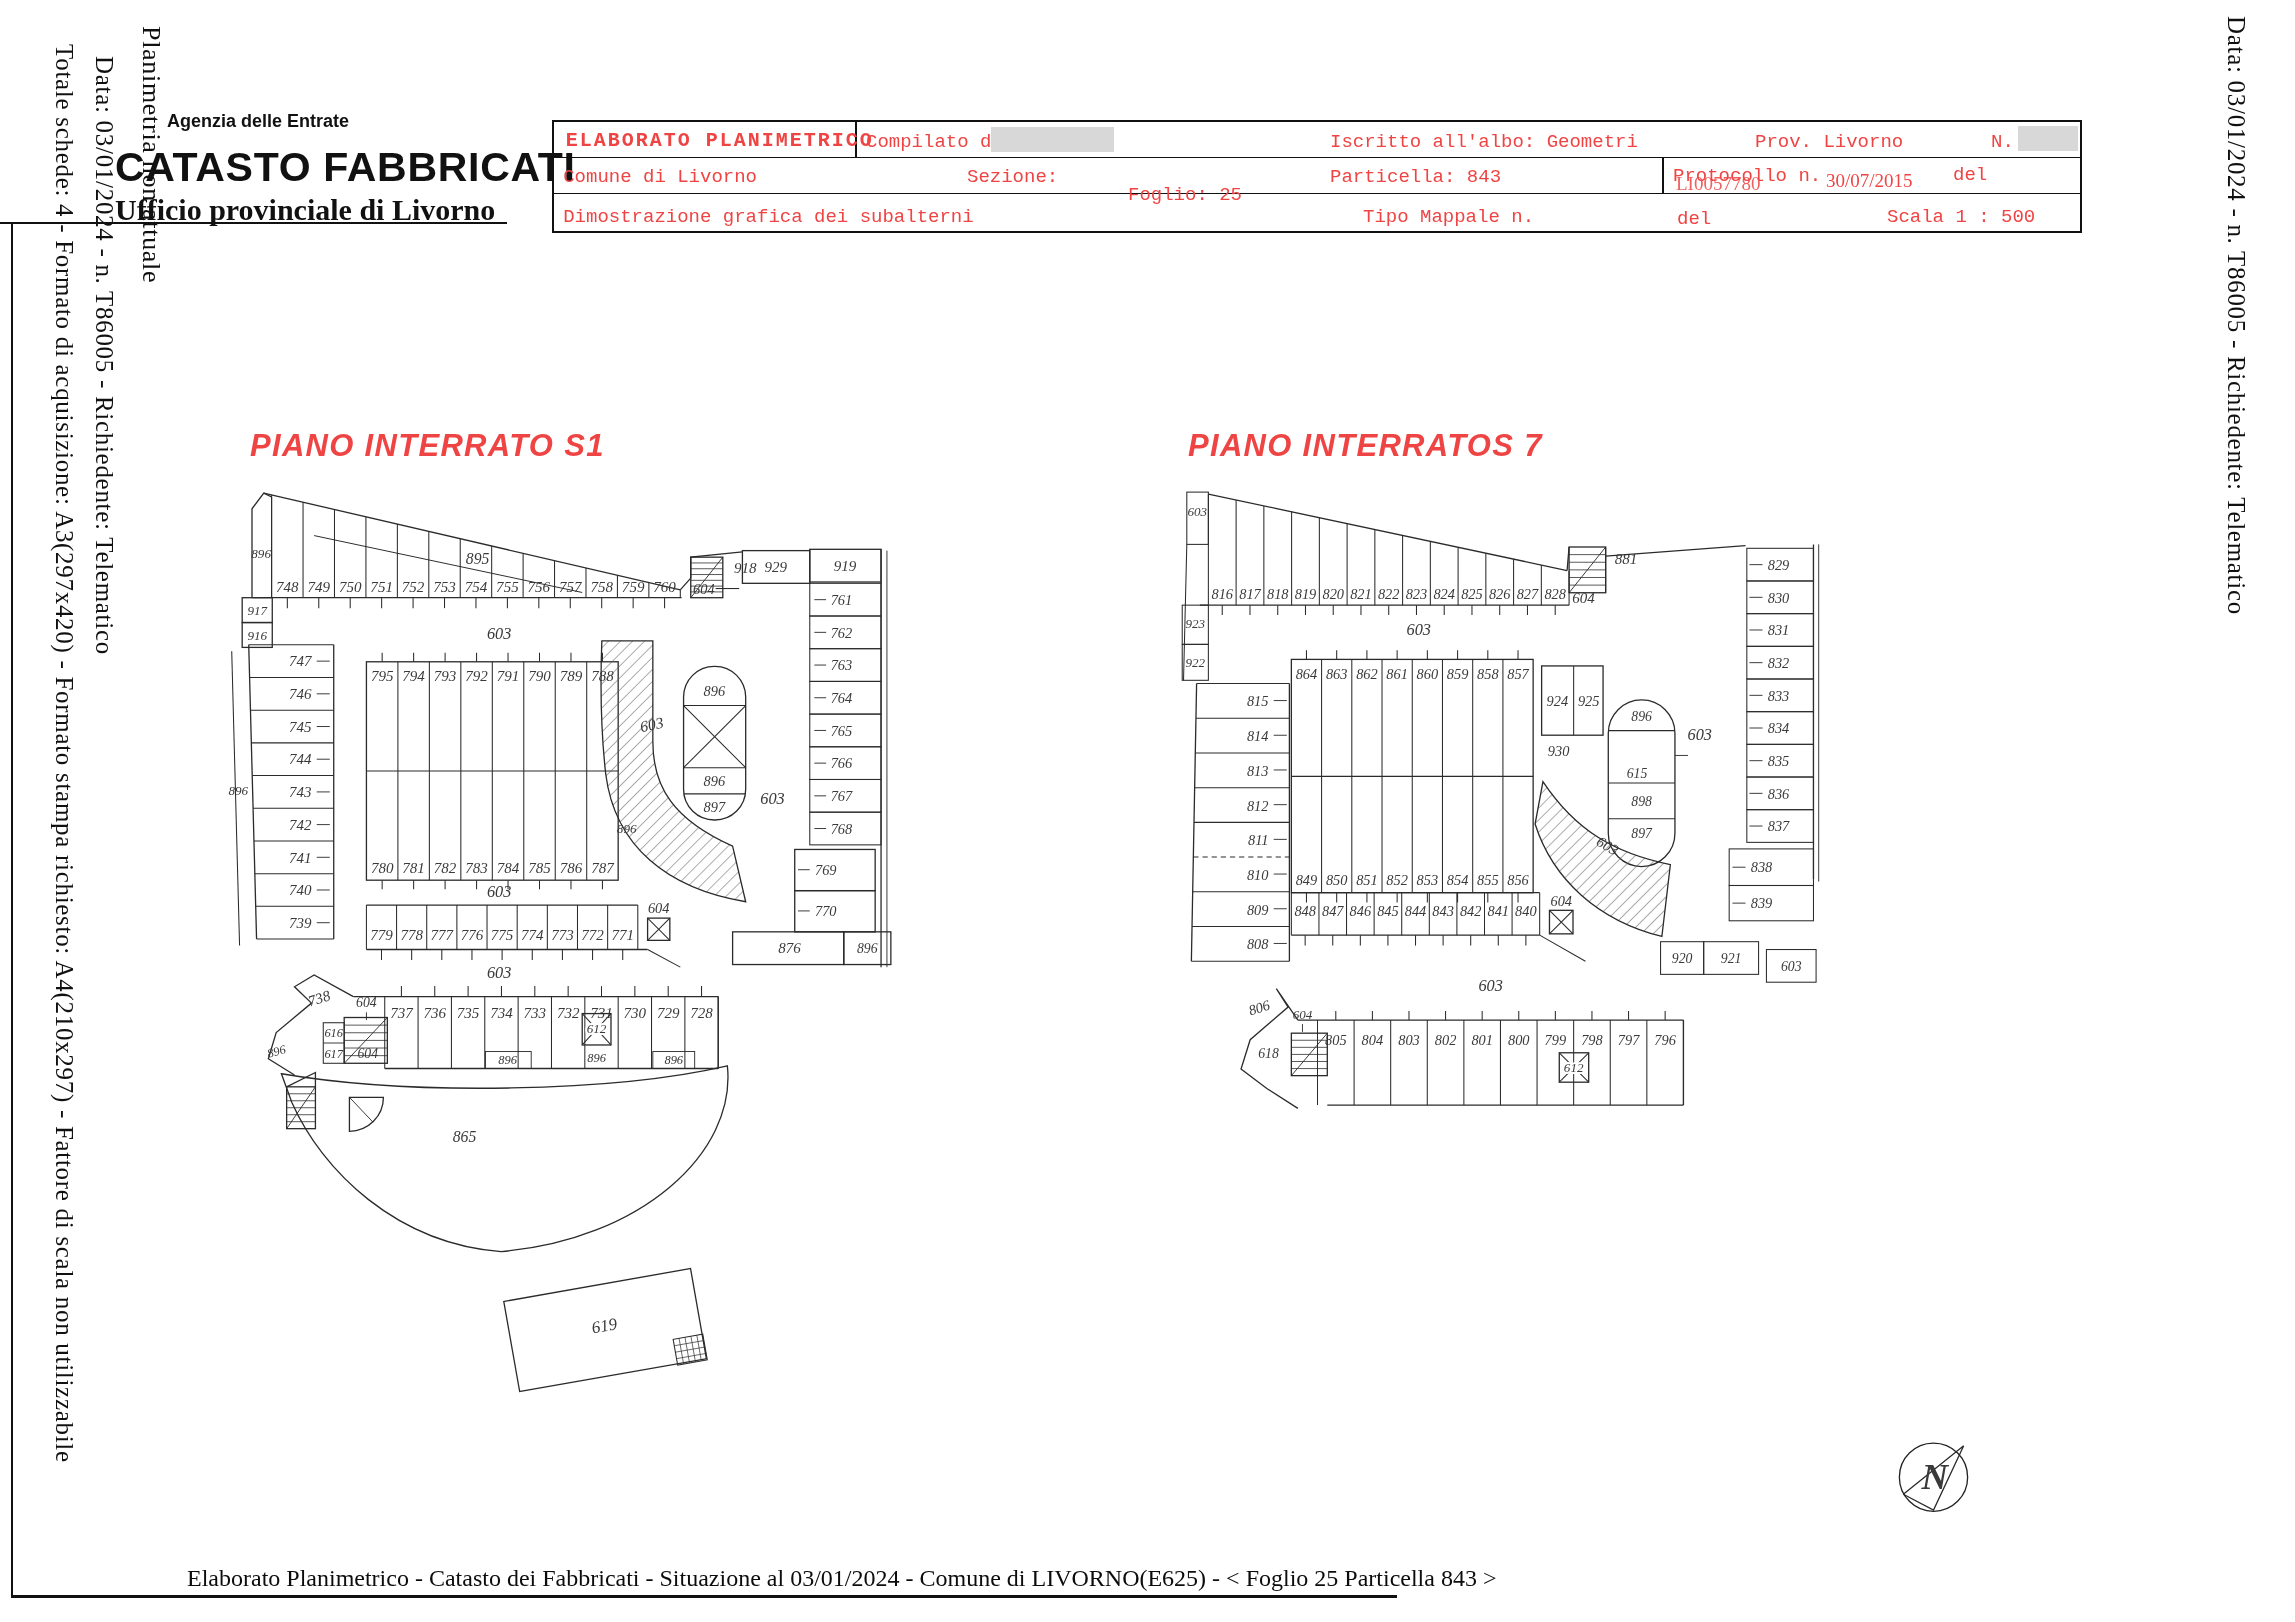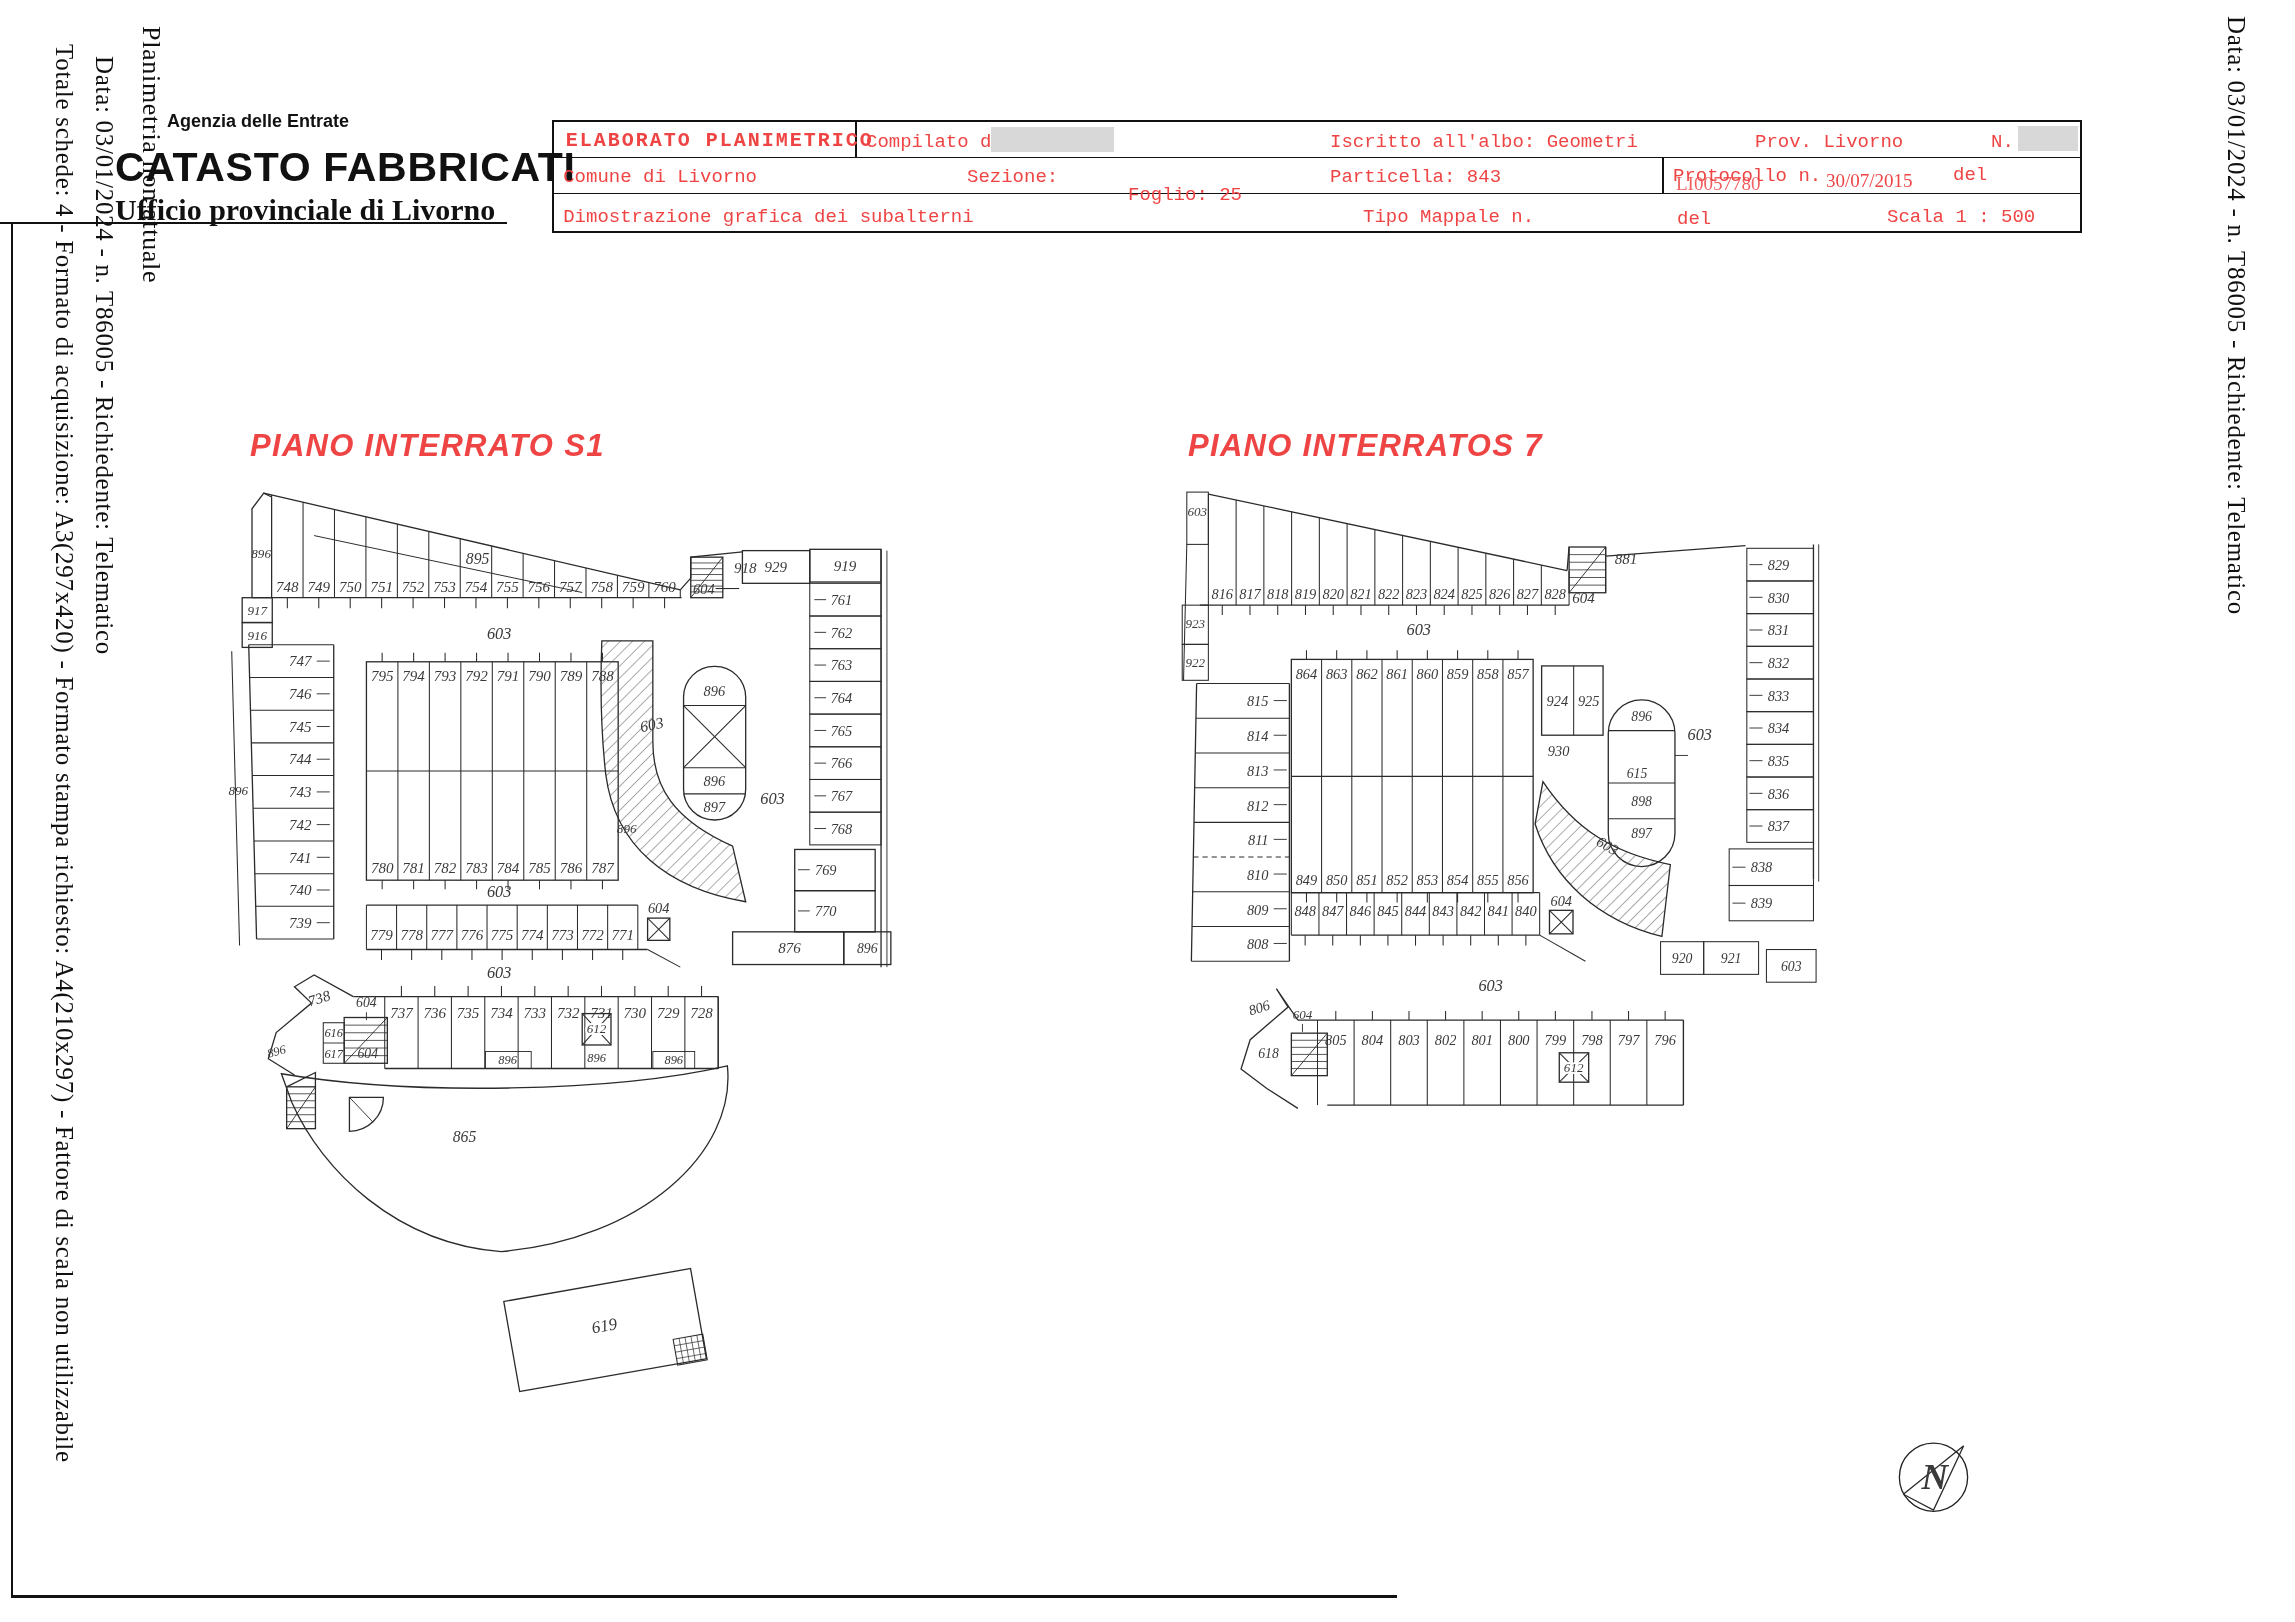--- a/index.html
+++ b/index.html
@@ -675,14 +675,15 @@
       <line x1="630" y1="870" x2="585" y2="915" stroke="#2b2b2b" stroke-width="1.6"></line>
       <text x="607" y="900" text-anchor="middle" font-size="20" style="paint-order:stroke;stroke:#fff;stroke-width:6px;">612</text>
     </svg>
 
   <svg id="svgC" viewBox="0 0 160 160" style="left:1881px;top:1426px;width:105px;height:105px;">
       <circle cx="80" cy="78" r="52" fill="none" stroke="#222" stroke-width="2"></circle>
       <path d="M 34,104 L 126,30 M 34,104 L 80,128 L 126,30" fill="none" stroke="#2b2b2b" stroke-width="2"></path>
       <text x="82" y="96" text-anchor="middle" font-size="56" font-weight="bold" fill="#111">N</text>
     </svg>
 
+  <div id="footer">Elaborato Planimetrico - Catasto dei Fabbricati - Situazione al 03/01/2024 - Comune di LIVORNO(E625) - &lt; Foglio 25 Particella 843 &gt;</div>
 </div>
 
 
 </body></html>

